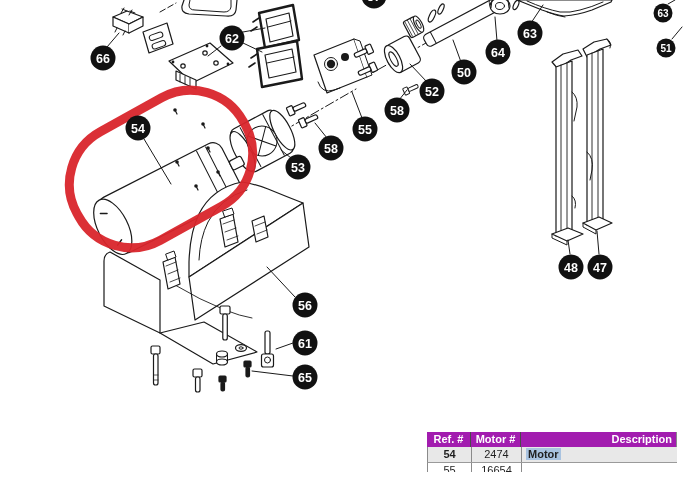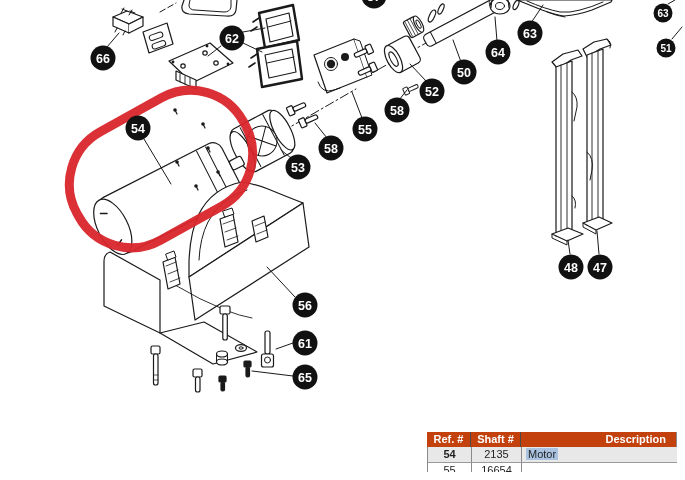--- a/index.html
+++ b/index.html
@@ -11,24 +11,24 @@
                font-size:11px;line-height:15px;color:#1f1f1f;}
   .t-row{display:grid;grid-template-columns:44px 50px 156px;height:15px;}
   .t-head{background:#1b1b1b;color:#fff;font-weight:bold;}
   .t-head .t-cell{border-right:1px solid #4a4a4a;}
   .t-body{background:#e8e8e8;border-left:1px solid #8a8a8a;border-bottom:1px solid #9a9a9a;}
   .t-body.t-clip{background:#fff;border-bottom:none;}
   .t-body .t-cell{border-right:1px solid #8a8a8a;}
   .t-cell{padding:0 4px;white-space:nowrap;overflow:hidden;}
   .t-cell:last-child{border-right:1px solid #8a8a8a;}
   .c-center{text-align:center;}
-  .c-right{text-align:right;padding-right:10px;}
+  .c-right{text-align:right;padding-right:4px;}
   .c-left{text-align:left;}
   .bold{font-weight:bold;}
-  .sel{background:#a9c3e0;padding:0 2px;}
+  .sel{background:#a9c3e0;padding:0 2px;font-weight:bold;}
 </style>
 </head>
 <body>
 
 <div id="stage">
 
 <svg id="diagram" width="685" height="480" viewBox="0 0 685 480">
   <g stroke="#1a1a1a" fill="none" stroke-width="1.2" stroke-linejoin="round" stroke-linecap="round">
 
     <g stroke-width="1">
@@ -333,28 +333,28 @@
           <text x="305" y="347.5" fill="#fff" font-size="12.5">61</text>
         </g>
         <g>
           <circle cx="305" cy="377" r="12.5" fill="#111"></circle>
           <text x="305" y="381.5" fill="#fff" font-size="12.5">65</text>
         </g>
       </g>
 </svg>
 
 <div id="parts-table">
-  <div class="t-row t-head" style="background: #c2410c;">
+  <div class="t-row t-head" style="background: #a21caf;">
     <div class="t-cell c-center">Ref. #</div>
-    <div class="t-cell c-center">Shaft #</div>
+    <div class="t-cell c-center">Motor #</div>
     <div class="t-cell c-right">Description</div>
   </div>
   <div class="t-row t-body" style="background: rgb(232, 232, 232);">
     <div class="t-cell c-center bold">54</div>
-    <div class="t-cell c-center">2135</div>
+    <div class="t-cell c-center">2474</div>
     <div class="t-cell c-left"><span class="sel" style="background: rgb(169, 195, 224);">Motor</span></div>
   </div>
   <div class="t-row t-body t-clip">
     <div class="t-cell c-center">55</div>
     <div class="t-cell c-center">16654</div>
   </div>
 </div>
 
 </div>
 

